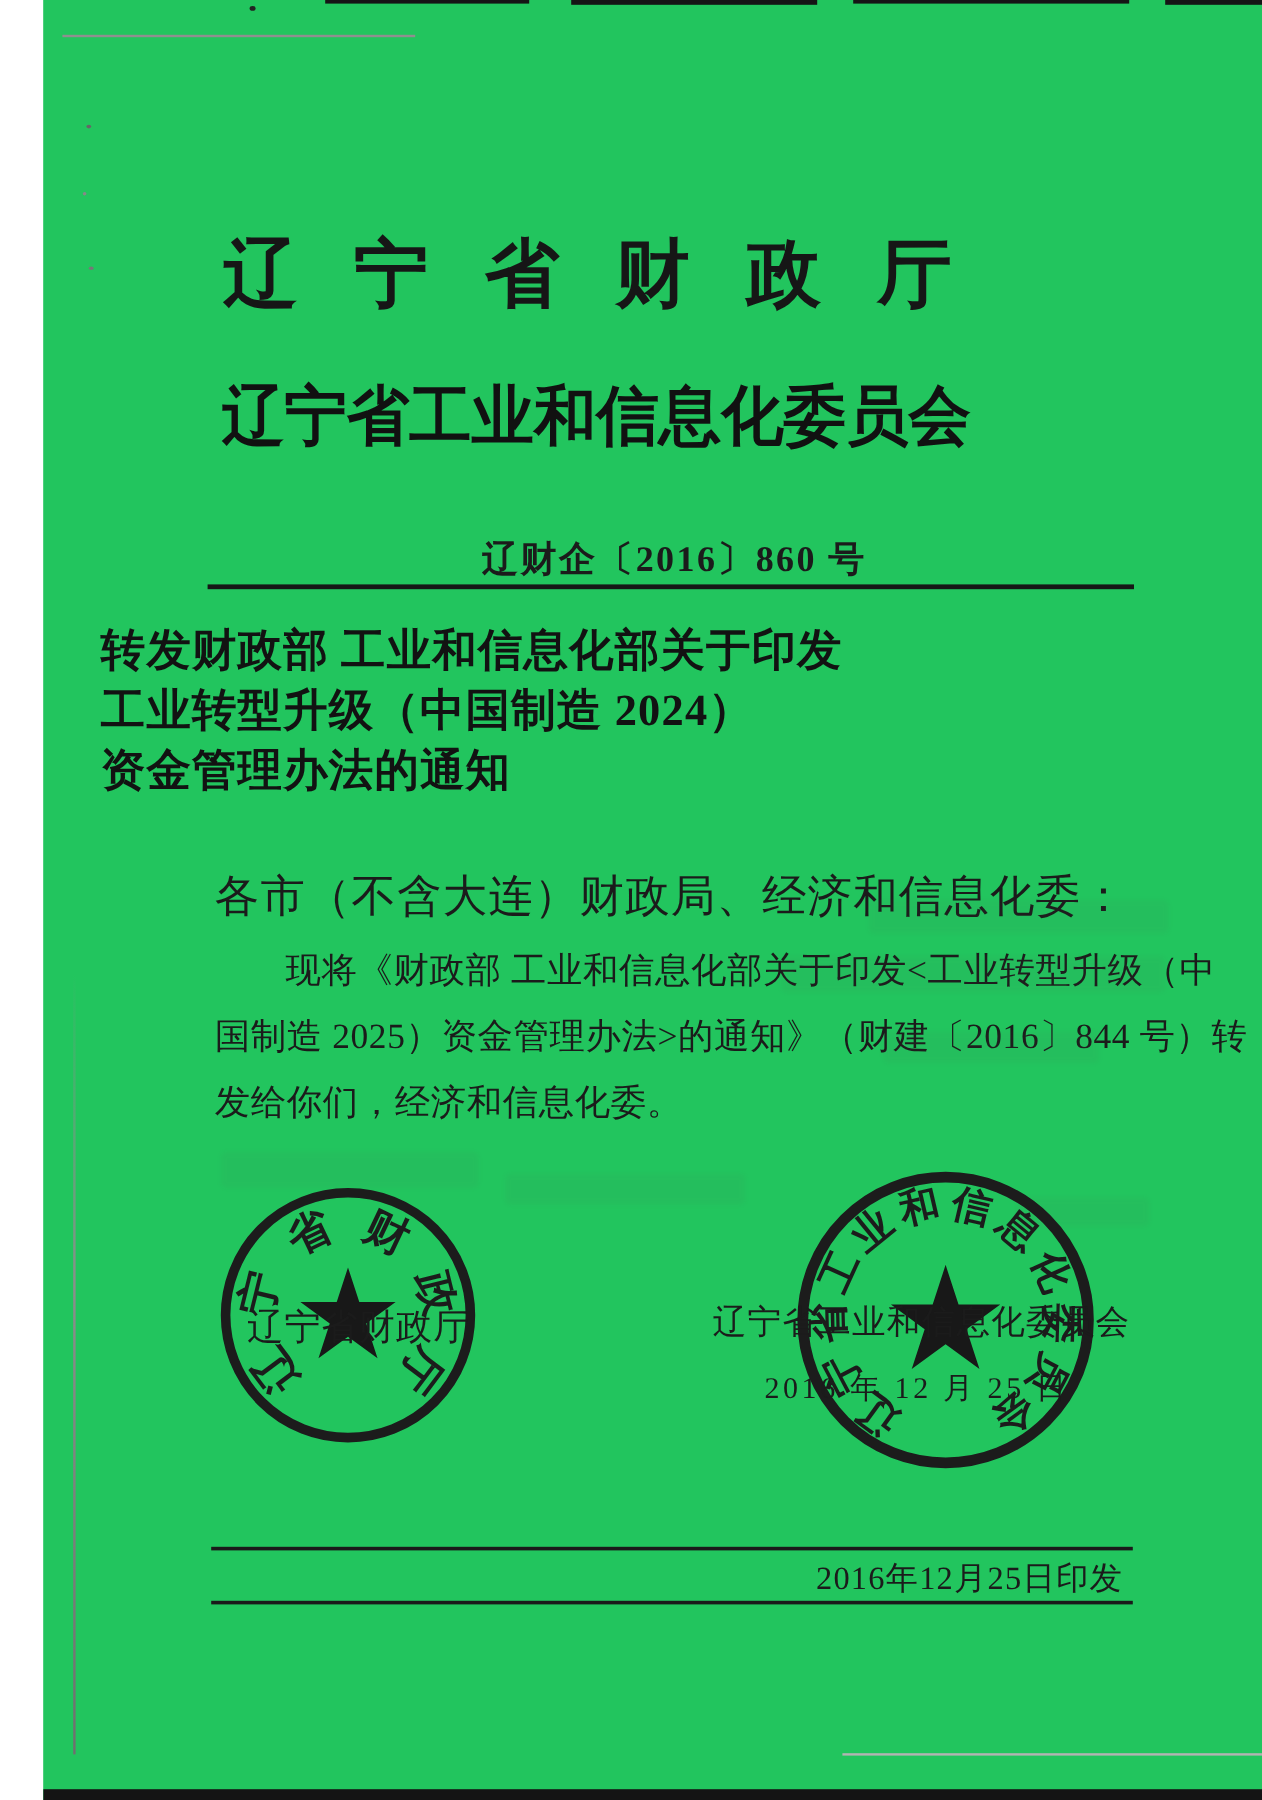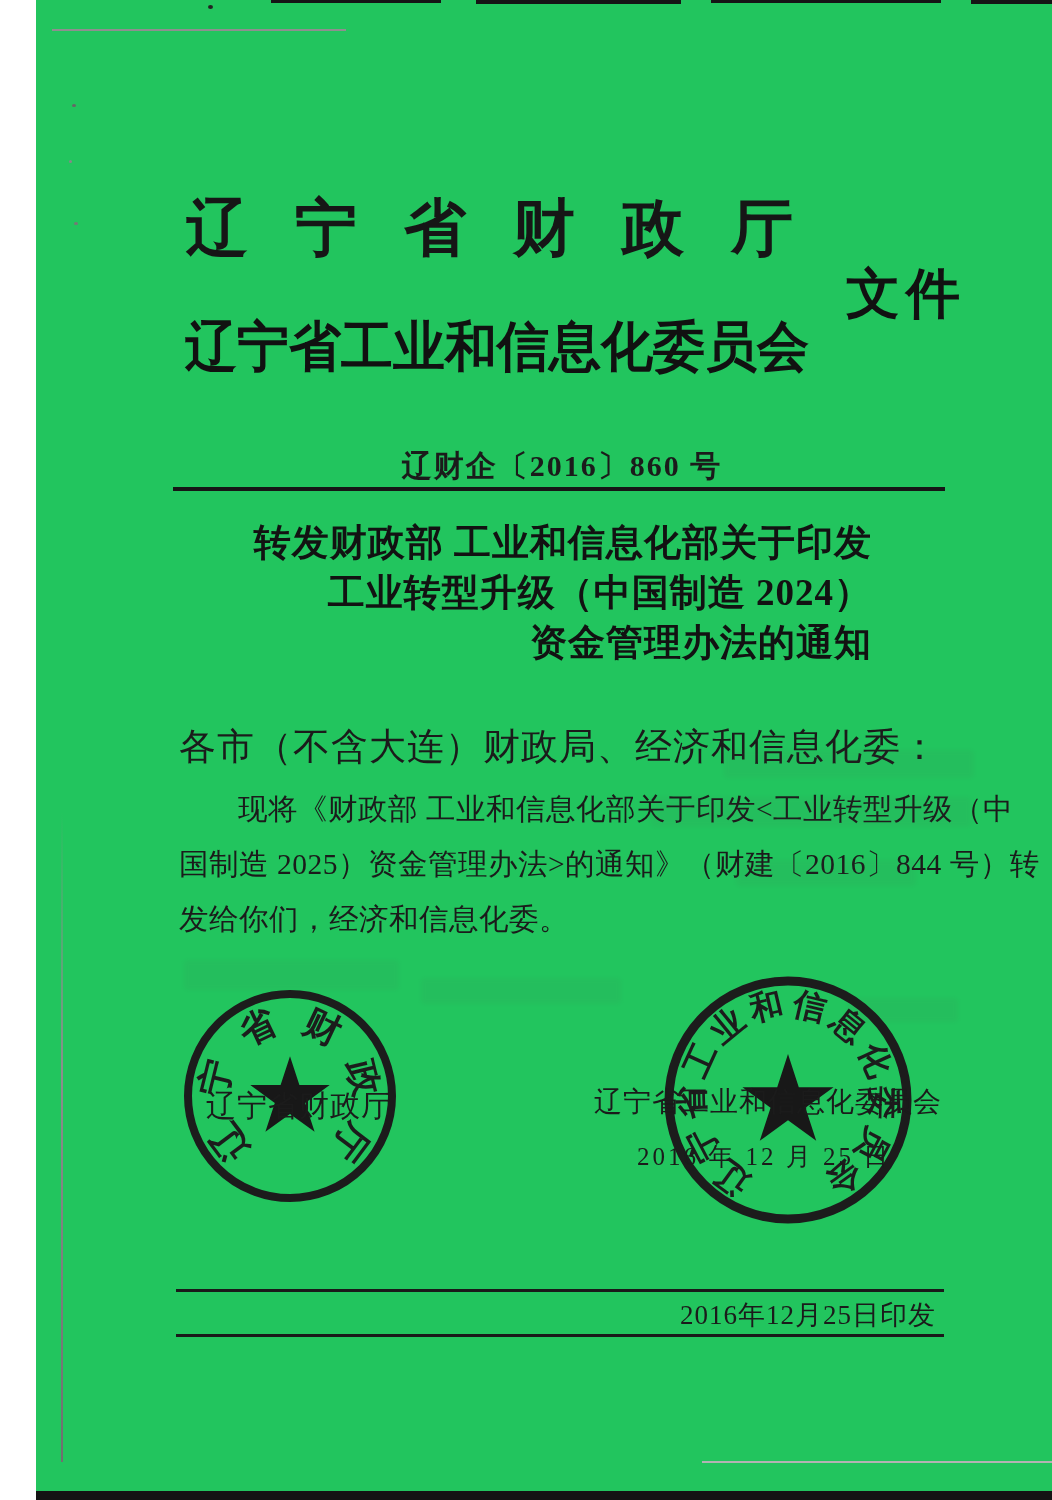--- a/index.html
+++ b/index.html
@@ -42,24 +42,25 @@
     font-size: 30px; font-weight: 600; letter-spacing: 2px;
   }
   .header-rule {
     left: 137px; top: 487px; width: 772px; height: 4px;
     background: #161616;
   }
 
   
   .doc-title {
     left: 0; top: 518px; width: 836px;
-    text-align: right;
+    text-align: left;
     font-size: 37px; font-weight: 700;
     line-height: 50px; letter-spacing: 1px;
     color: #121212;
+    padding-left: 48px;
   }
 
   
   .salutation {
     left: 143px; top: 722px;
     font-size: 37px; letter-spacing: 1px; white-space: nowrap;
   }
   .body-block {
     left: 143px; top: 782px; width: 790px;
     font-size: 29.5px; line-height: 55px;
@@ -136,21 +137,20 @@
   <div class="abs bottom-bar"></div>
 
   <div class="abs smudge" style="left:688px;top:750px;width:250px;height:28px;"></div>
   <div class="abs smudge" style="left:615px;top:797px;width:320px;height:30px;"></div>
   <div class="abs smudge" style="left:700px;top:860px;width:180px;height:26px;"></div>
   <div class="abs smudge" style="left:148px;top:960px;width:215px;height:30px;"></div>
   <div class="abs smudge" style="left:385px;top:978px;width:200px;height:26px;"></div>
   <div class="abs smudge" style="left:812px;top:998px;width:110px;height:24px;"></div>
 
   <div class="abs agency-primary">辽宁省财政厅</div>
-  <div class="abs doc-type">文件</div>
   <div class="abs agency-secondary">辽宁省工业和信息化委员会</div>
   <div class="abs doc-number">辽财企〔2016〕860 号</div>
   <div class="abs header-rule"></div>
 
   <div class="abs doc-title">
     <div class="title-line">转发财政部 工业和信息化部关于印发</div>
     <div class="title-line">工业转型升级（中国制造 2024）</div>
     <div class="title-line">资金管理办法的通知</div>
   </div>
 

